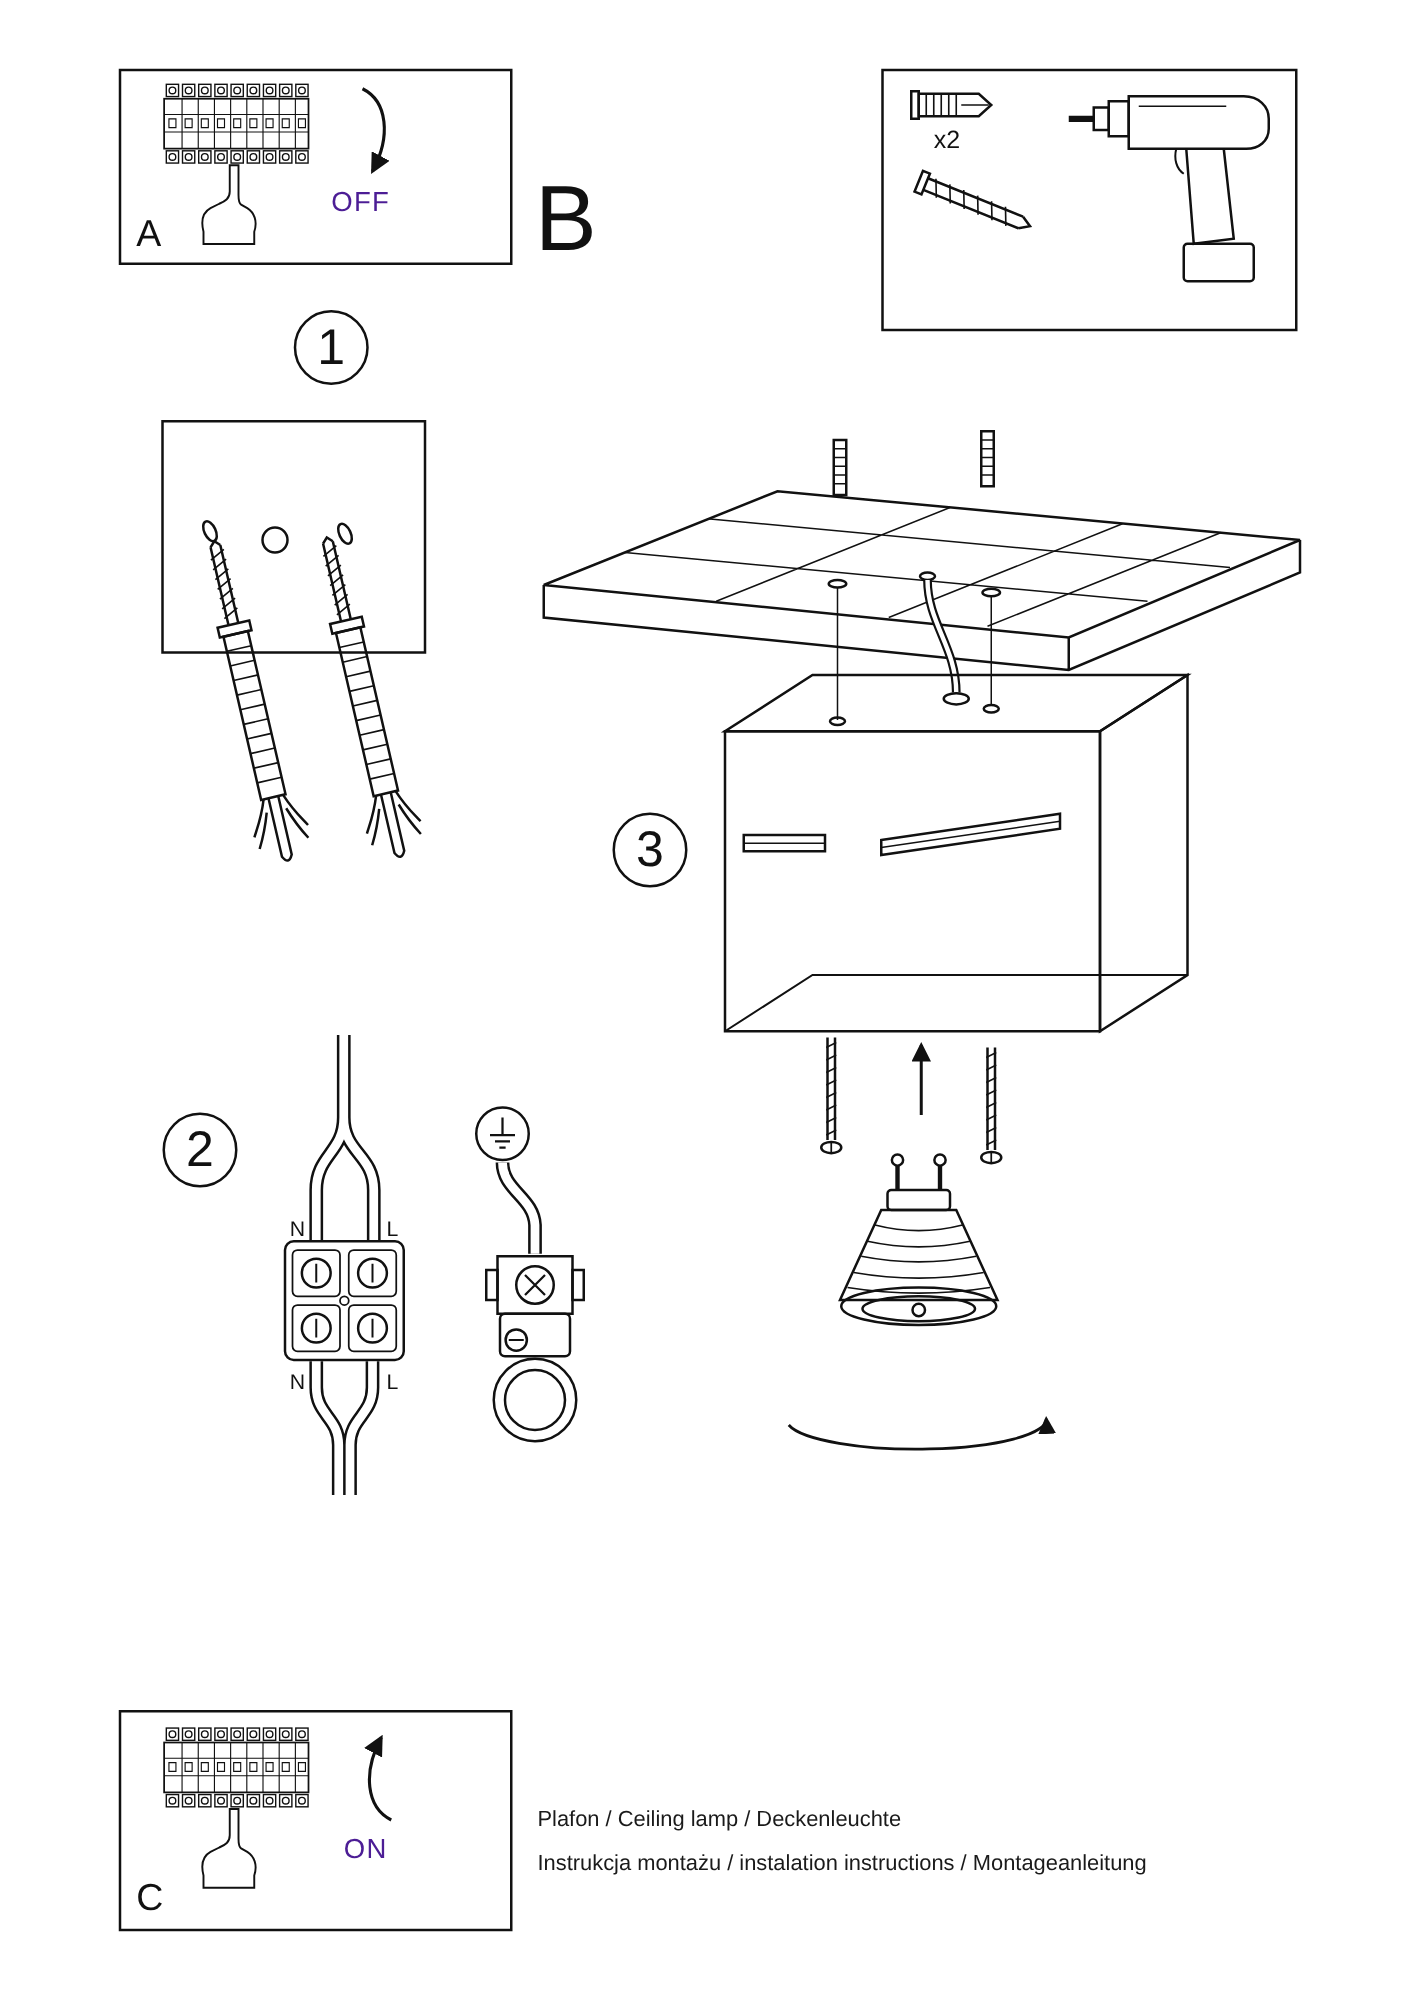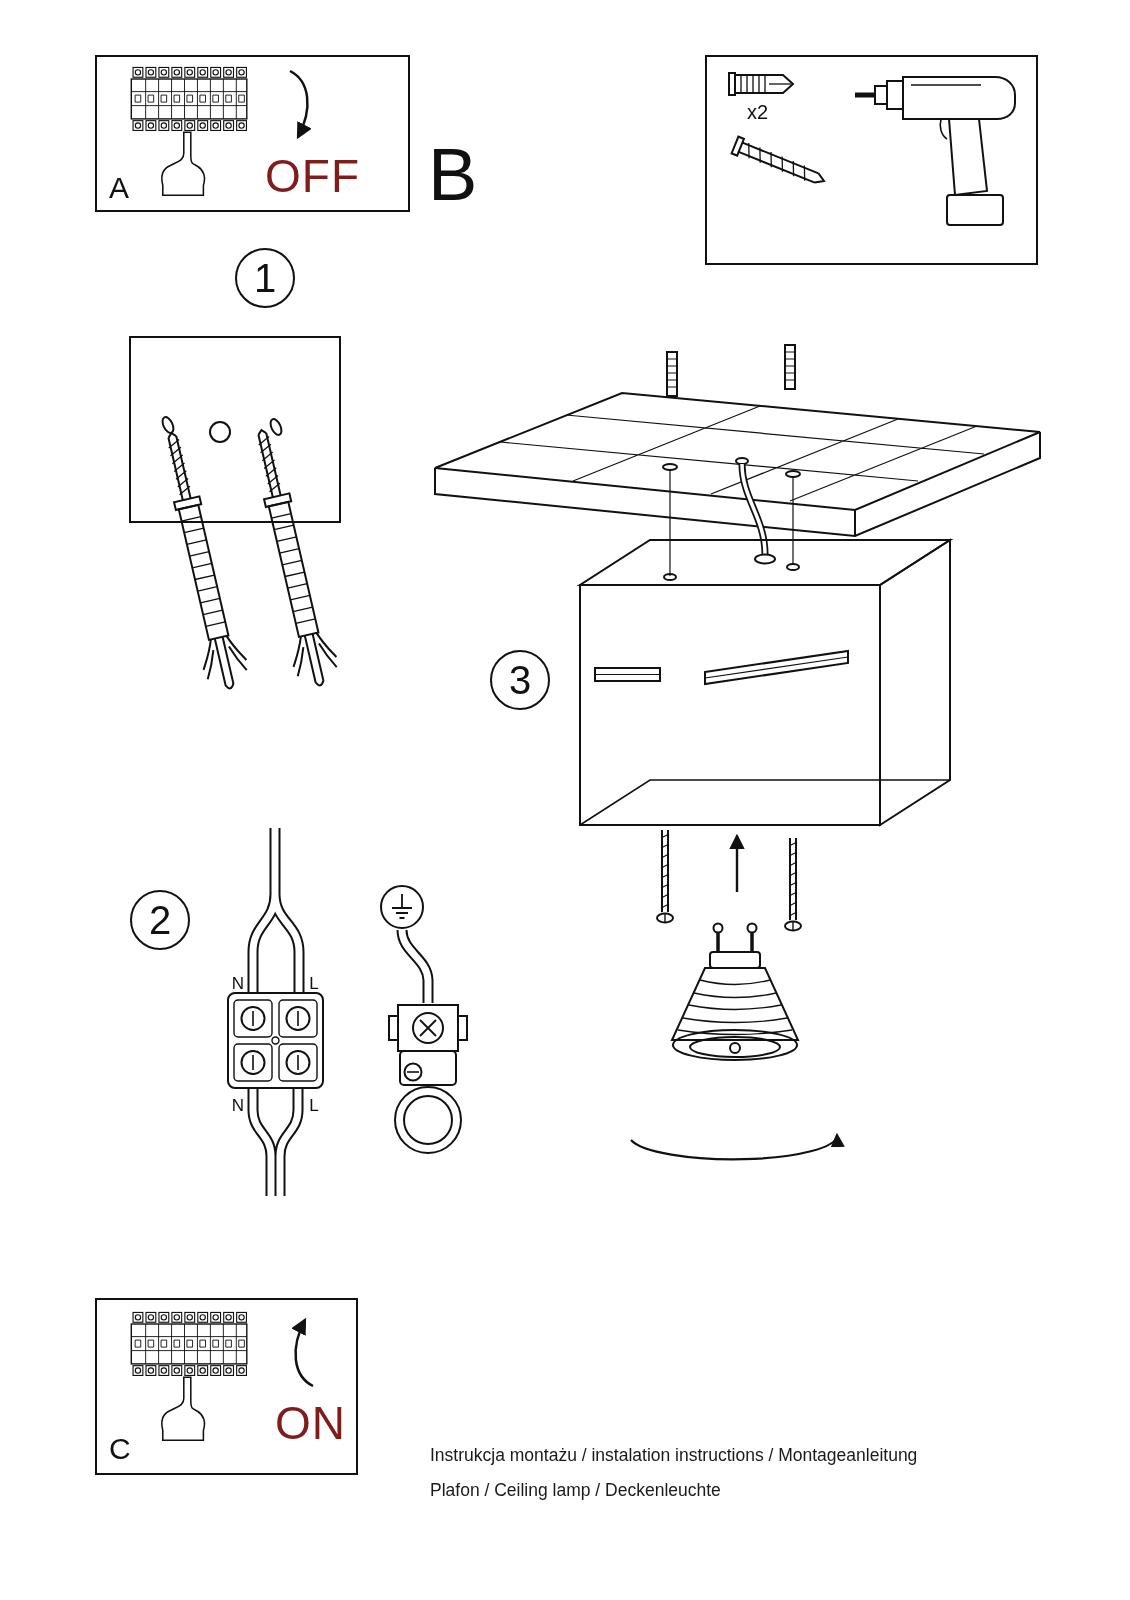--- a/index.html
+++ b/index.html
@@ -2,21 +2,21 @@
 <html><head>
 <meta charset="utf-8">
 <style>
   *{box-sizing:border-box}
   html,body{margin:0;padding:0}
   body{width:1130px;height:1600px;background:#fff;position:relative;overflow:hidden;
        font-family:"Liberation Sans","DejaVu Sans",sans-serif;color:#111}
   .panel{position:absolute;border:2px solid #111;background:#fff}
   .ill{position:absolute;display:block}
   .panel-letter{position:absolute;font-size:30px;color:#111}
-  .state-text{position:absolute;font-size:46px;letter-spacing:1px;color:#7f1d1d}
+  .state-text{position:absolute;font-size:22px;letter-spacing:1px;color:#4c1d95}
   .big-letter{position:absolute;font-size:74px;line-height:1;color:#111}
   .step-circle{position:absolute;width:60px;height:60px;border:2.5px solid #111;border-radius:50%;
                display:flex;align-items:center;justify-content:center;font-size:40px;color:#111;background:#fff}
   .qty{position:absolute;font-size:20px;color:#111}
   .footer{position:absolute;font-size:17.5px;line-height:35px;color:#1a1a1a}
   .ln{fill:none;stroke:#111;stroke-width:2.5}
   .wire-o{fill:none;stroke:#111;stroke-width:11}
   .wire-i{fill:none;stroke:#fff;stroke-width:7}
   .wire-o3{fill:none;stroke:#111;stroke-width:7}
   .wire-i3{fill:none;stroke:#fff;stroke-width:3.5}
@@ -229,29 +229,29 @@
         <circle cx="298" cy="300" r="33"></circle>
         <circle cx="298" cy="300" r="24"></circle>
       </g>
     </g>
     <text class="svg-label" x="108" y="169" text-anchor="middle">N</text>
     <text class="svg-label" x="184" y="169" text-anchor="middle">L</text>
     <text class="svg-label" x="108" y="291" text-anchor="middle">N</text>
     <text class="svg-label" x="184" y="291" text-anchor="middle">L</text>
   </svg>
 
-  <div class="panel" style="left:95px;top:1298px;width:263px;height:177px">
+  <div class="panel" style="left:95px;top:1368px;width:315px;height:177px">
     <svg class="ill" style="left:28px;top:10px" width="133" height="133" viewBox="0 0 190 190">
         <use href="#breaker"></use>
       </svg>
     <svg class="ill" style="left:186px;top:8px" width="38" height="84" viewBox="0 0 38 84">
       <path class="ln" d="M30 78C10 68 7 40 22 12" marker-end="url(#arr)"></path>
     </svg>
     <div class="state-text" style="left:178px;top:96px">ON</div>
     <div class="panel-letter" style="left:12px;top:132px">C</div>
   </div>
 
   <div class="footer" style="left:430px;top:1438px">
+    <div>Plafon / Ceiling lamp / Deckenleuchte</div>
     <div>Instrukcja montażu / instalation instructions / Montageanleitung</div>
-    <div>Plafon / Ceiling lamp / Deckenleuchte</div>
   </div>
 
 </div>
 
 </body></html>

